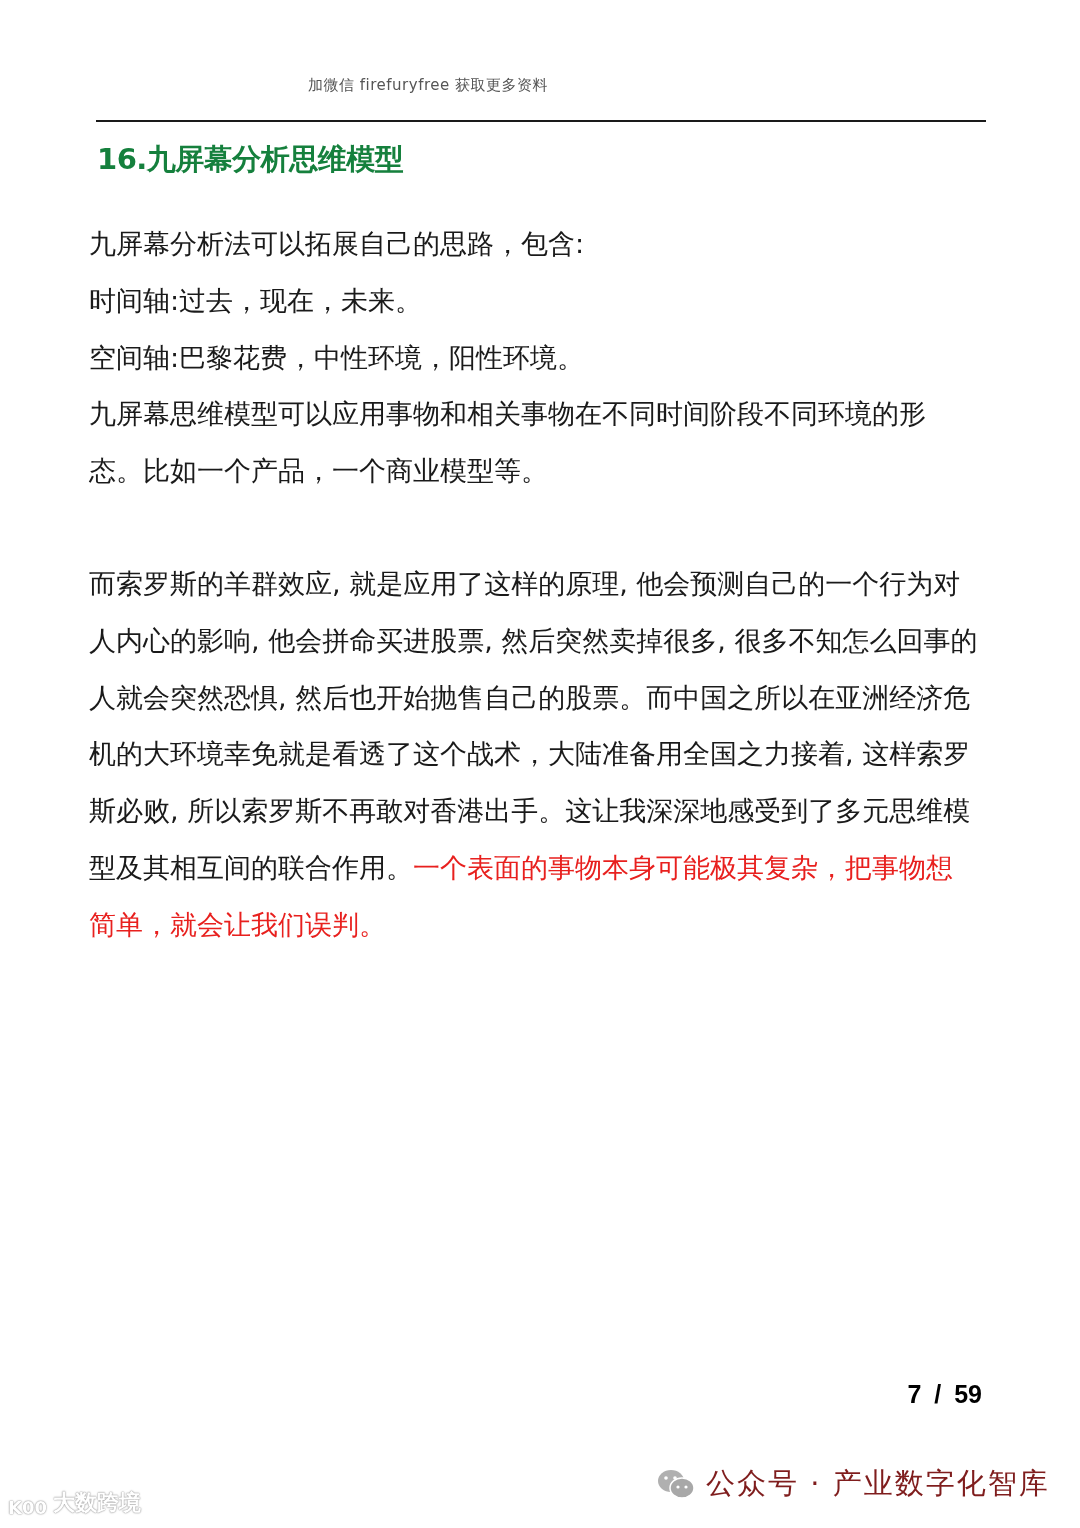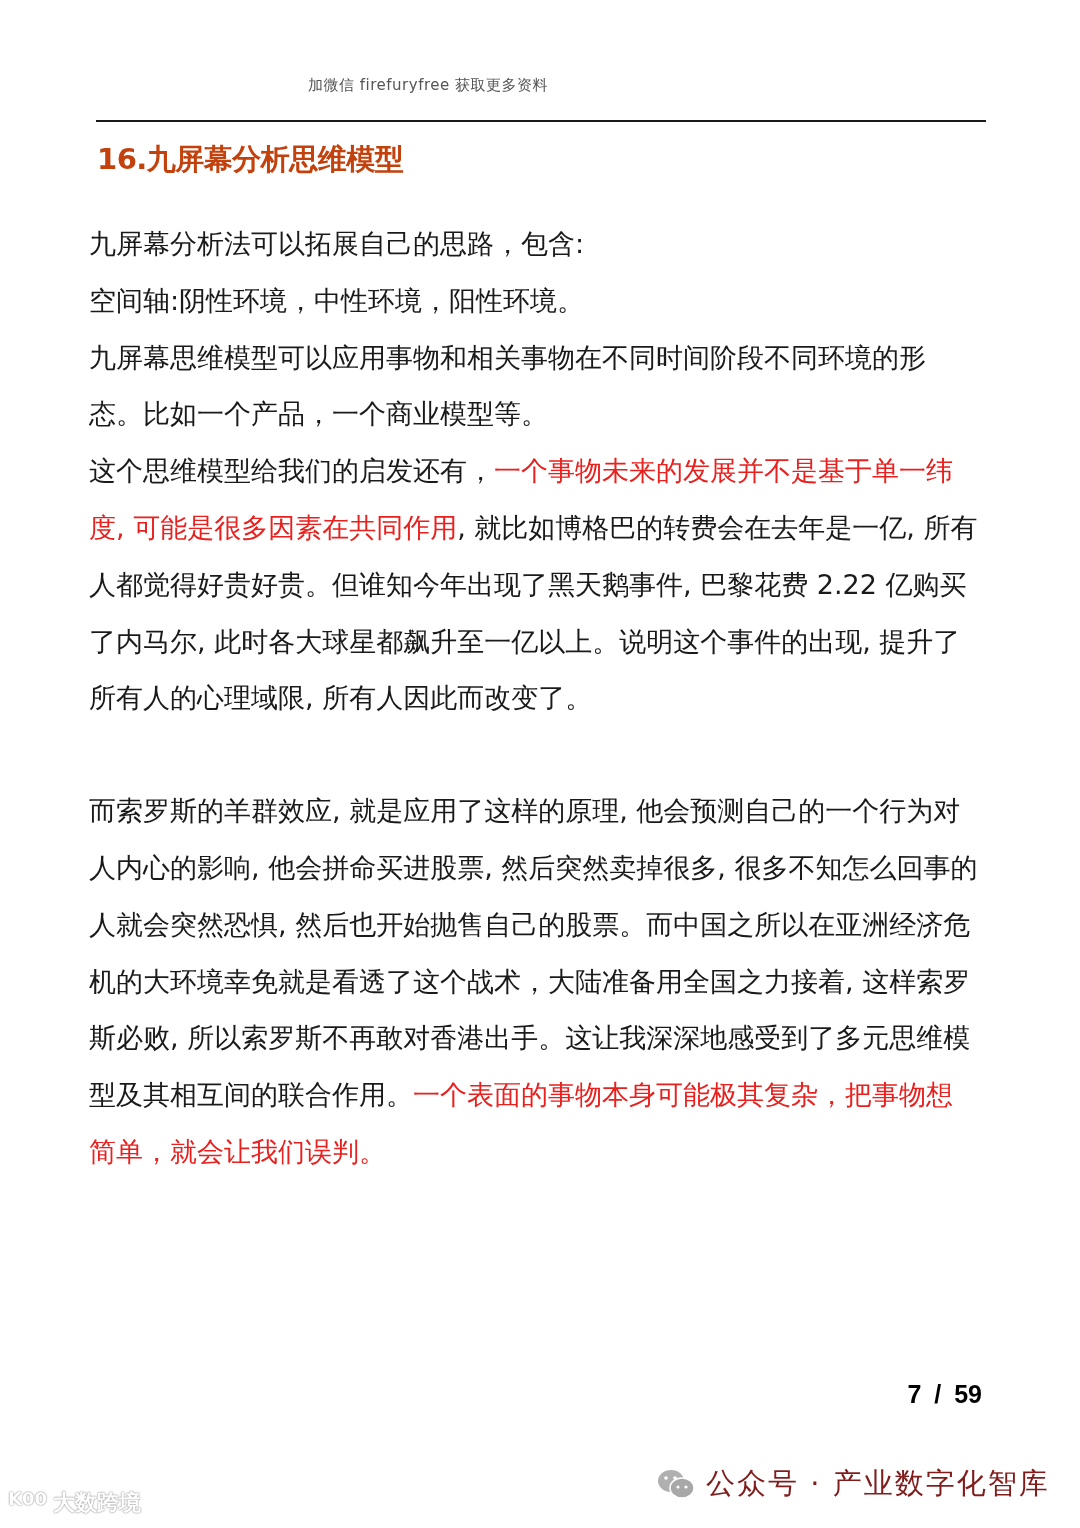--- a/index.html
+++ b/index.html
@@ -9,59 +9,59 @@
     color: #111111;
   }
   .header-note {
     position: absolute; top: 76px; left: 0; width: 856px; text-align: center;
     font-size: 15px; color: #555555; letter-spacing: 0.5px;
   }
   .header-rule {
     position: absolute; top: 120px; left: 96px; width: 890px; height: 2px; background: #1a1a1a;
   }
   .title {
-    position: absolute; top: 140px; left: 97px; font-size: 29px; font-weight: bold; color: #c2410c;
+    position: absolute; top: 140px; left: 97px; font-size: 29px; font-weight: bold; color: #15803d;
     letter-spacing: -0.5px;
   }
   .body {
     position: absolute; left: 89px; width: 890px; top: 216px;
     font-size: 27px; line-height: 56.8px; color: #1a1a1a;
   }
   .body p { margin: 0; }
   .body .gap { height: 56px; }
   .red { color: #e8201e; }
   .page-num {
     position: absolute; top: 1380px; right: 98px; font-size: 25px; font-weight: bold; color: #000;
     font-family: "Liberation Sans", sans-serif; word-spacing: 6px;
   }
   .wm-right {
     position: absolute; top: 1464px; left: 656px; display: flex; align-items: center;
     font-size: 29px; color: #7f1d1d; letter-spacing: 2px;
   }
   .wm-right svg { margin-right: 10px; }
   .wm-left {
-    position: absolute; top: 1488px; left: 8px; display: flex; align-items: flex-start;
+    position: absolute; top: 1488px; left: 8px; display: flex; align-items: flex-end;
     font-size: 22px; color: #ffffff; font-weight: bold;
     text-shadow: 0 0 2px #999, 0 0 1px #888;
   }
   .wm-left .logo { font-size: 18px; margin-right: 6px; }
 </style>
 </head>
 <body>
 
 <div class="header-note">加微信 firefuryfree 获取更多资料</div>
 <div class="header-rule"></div>
 
 <div class="title">16.九屏幕分析思维模型</div>
 
 <div class="body">
   <p>九屏幕分析法可以拓展自己的思路，包含:</p>
-  <p>空间轴:阴性环境，中性环境，阳性环境。</p>
+  <p>时间轴:过去，现在，未来。</p>
+  <p>空间轴:巴黎花费，中性环境，阳性环境。</p>
   <p>九屏幕思维模型可以应用事物和相关事物在不同时间阶段不同环境的形态。比如一个产品，一个商业模型等。</p>
-  <p><span>这个思维模型给我们的启发还有，</span><span class="red">一个事物未来的发展并不是基于单一纬度, 可能是很多因素在共同作用</span><span>, 就比如博格巴的转费会在去年是一亿, 所有人都觉得好贵好贵。但谁知今年出现了黑天鹅事件, 巴黎花费 2.22 亿购买了内马尔, 此时各大球星都飙升至一亿以上。说明这个事件的出现, 提升了所有人的心理域限, 所有人因此而改变了。</span></p>
   <div class="gap"></div>
   <p><span>而索罗斯的羊群效应, 就是应用了这样的原理, 他会预测自己的一个行为对人内心的影响, 他会拼命买进股票, 然后突然卖掉很多, 很多不知怎么回事的人就会突然恐惧, 然后也开始抛售自己的股票。而中国之所以在亚洲经济危机的大环境幸免就是看透了这个战术，大陆准备用全国之力接着, 这样索罗斯必败, 所以索罗斯不再敢对香港出手。这让我深深地感受到了多元思维模型及其相互间的联合作用。</span><span class="red">一个表面的事物本身可能极其复杂，把事物想简单，就会让我们误判。</span></p>
 </div>
 
 <div class="page-num">
   <span>7</span>
   <span>/</span>
   <span>59</span>
 </div>
 

